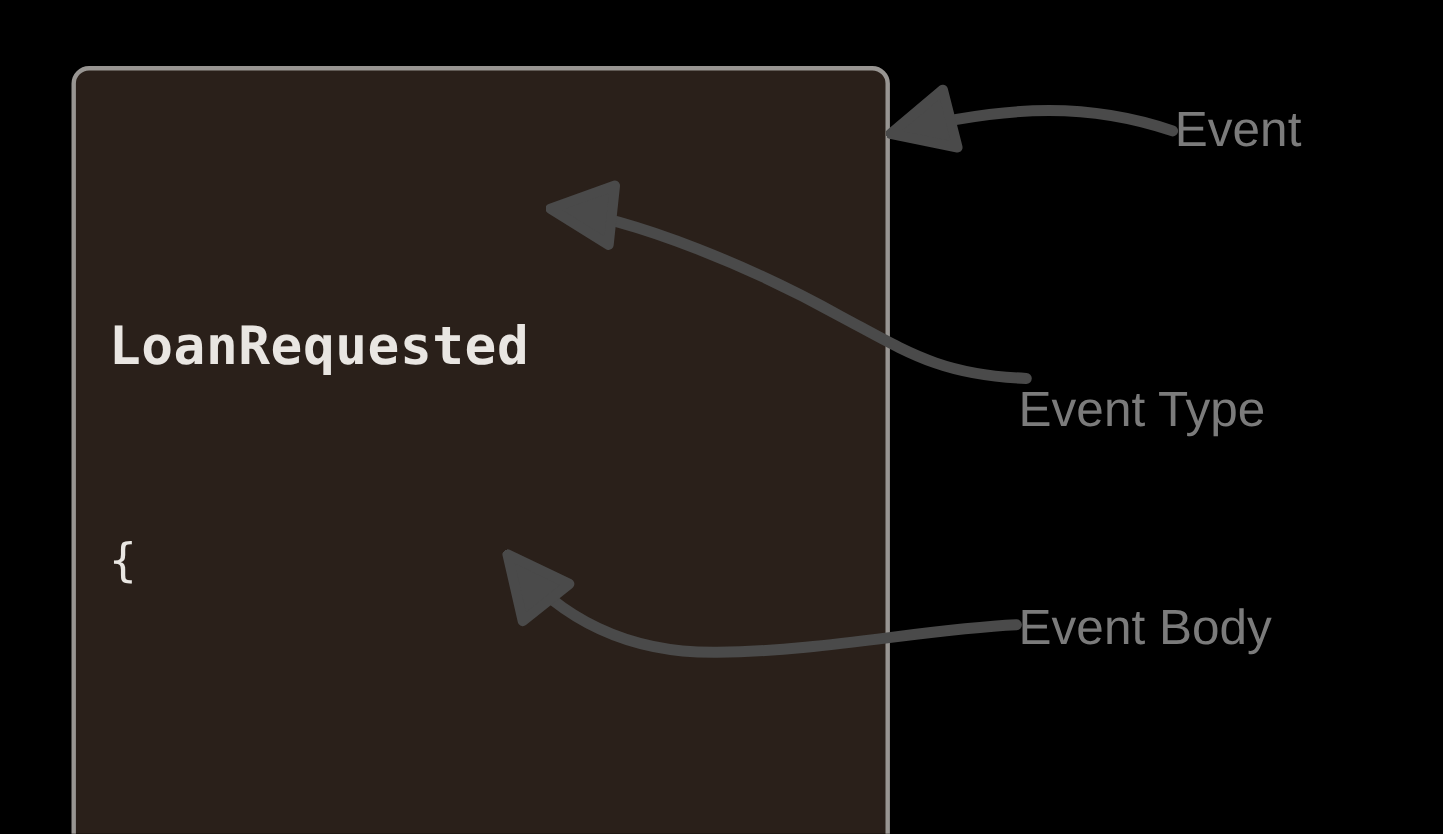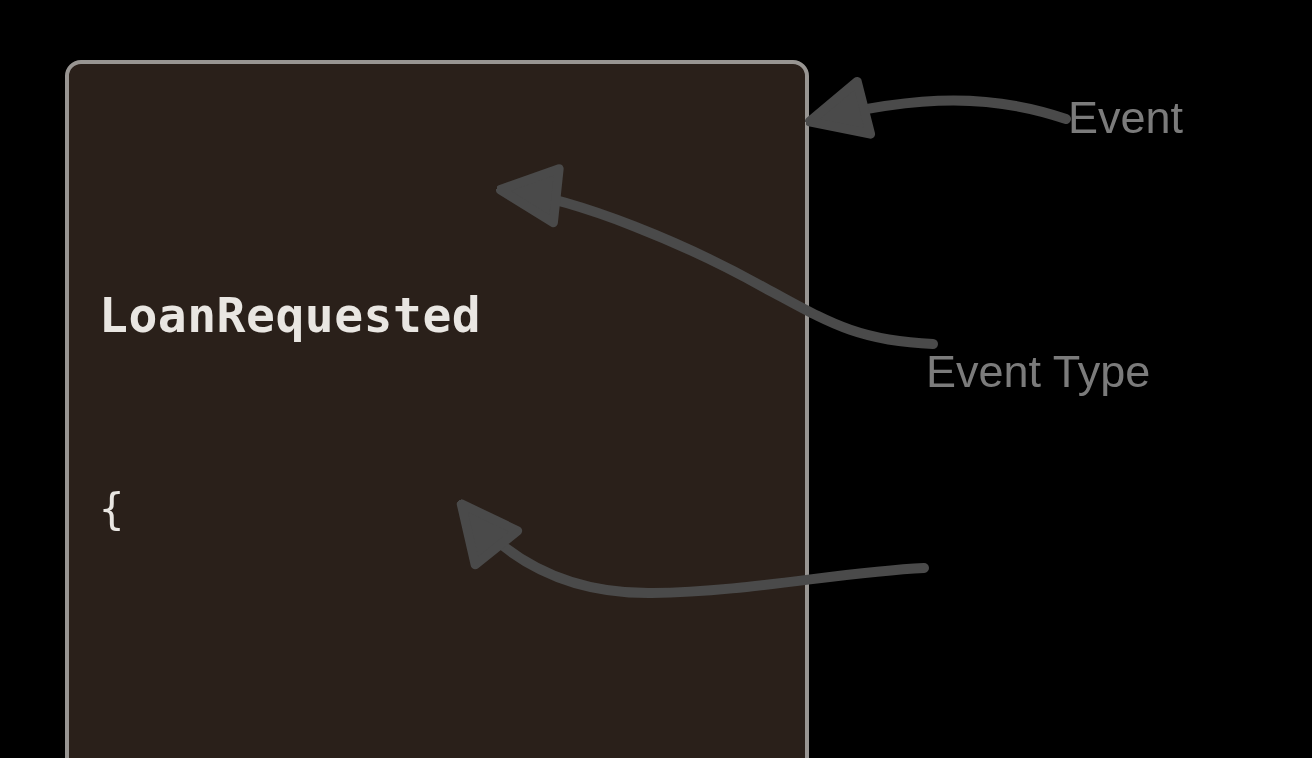--- a/index.html
+++ b/index.html
@@ -86,14 +86,15 @@
         <path class="arrowhead" d="M 0.9 0.9 L 9.4 5 L 0.9 9.1 Z"></path>
       </marker>
     </defs>
     <path class="arrow-path" marker-end="url(#ah)" d="M 1066 119 C 995 95, 922 93, 812 121"></path>
     <path class="arrow-path" marker-end="url(#ah)" d="M 933 344 C 855 341, 825 320, 765 288 C 690 246, 578 198, 503 190"></path>
     <path class="arrow-path" marker-end="url(#ah)" d="M 924 568 C 840 572, 748 592, 652 593 C 562 594, 503 556, 463 506"></path>
   </svg>
 
   <div class="anno-label lbl-event">Event</div>
   <div class="anno-label lbl-event-type">Event Type</div>
+  <div class="anno-label lbl-event-body">Event Body</div>
 
 </div>
 
 </body></html>

